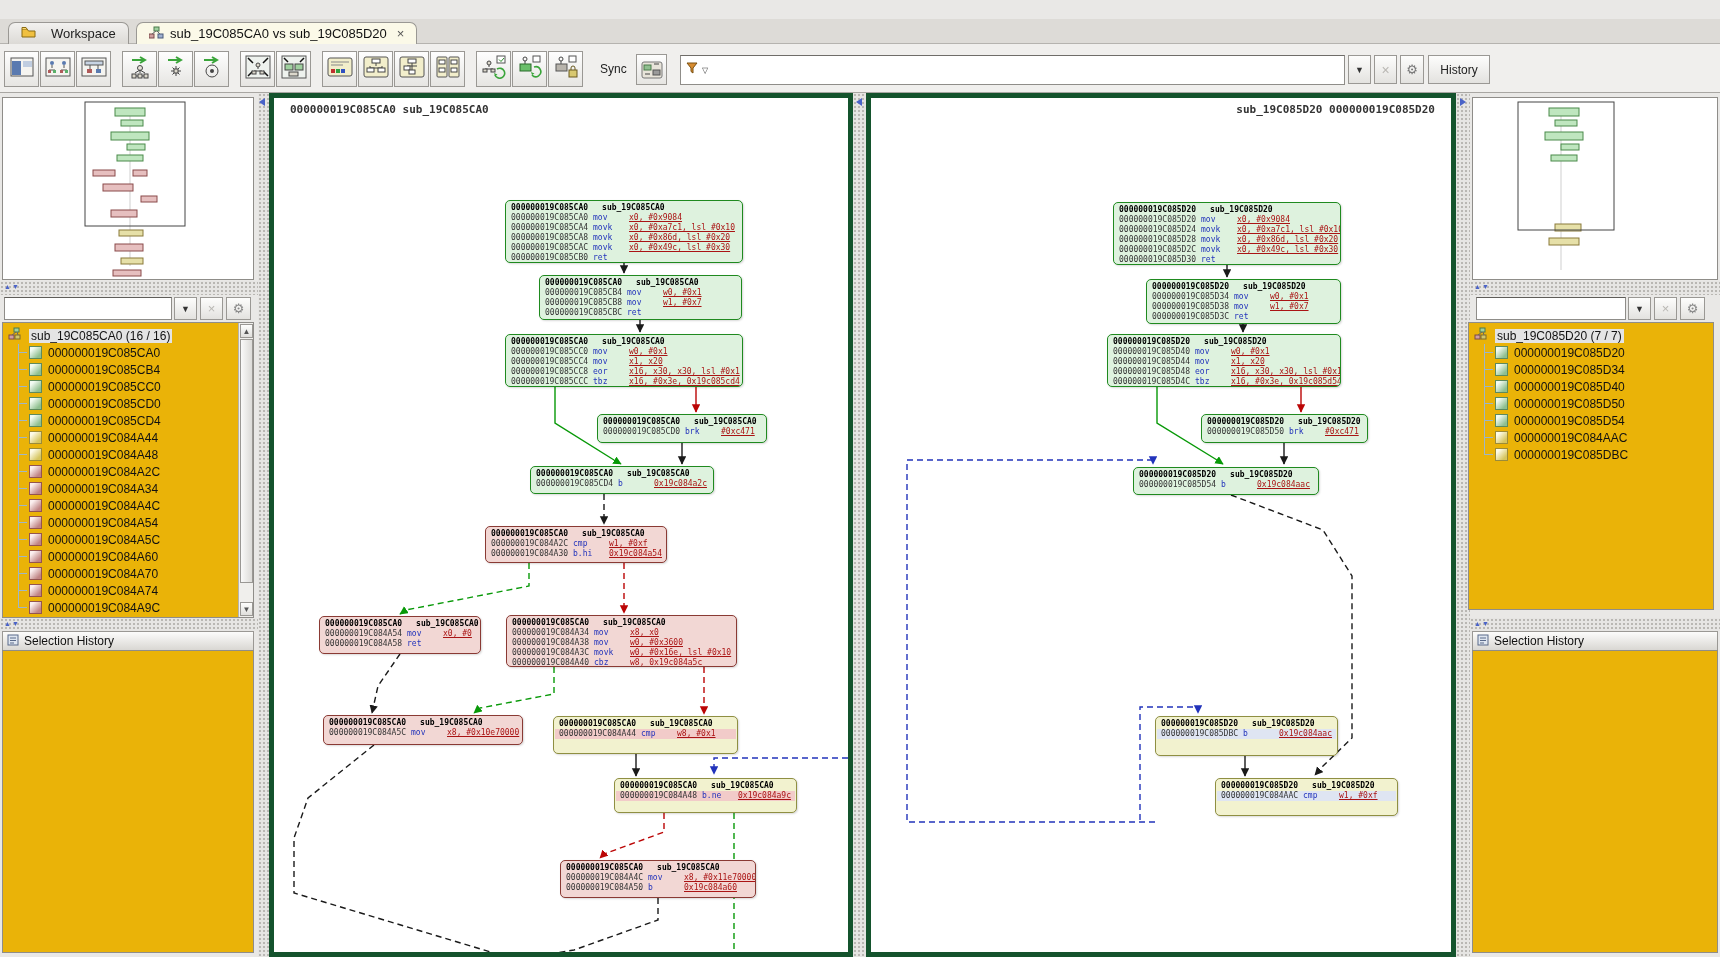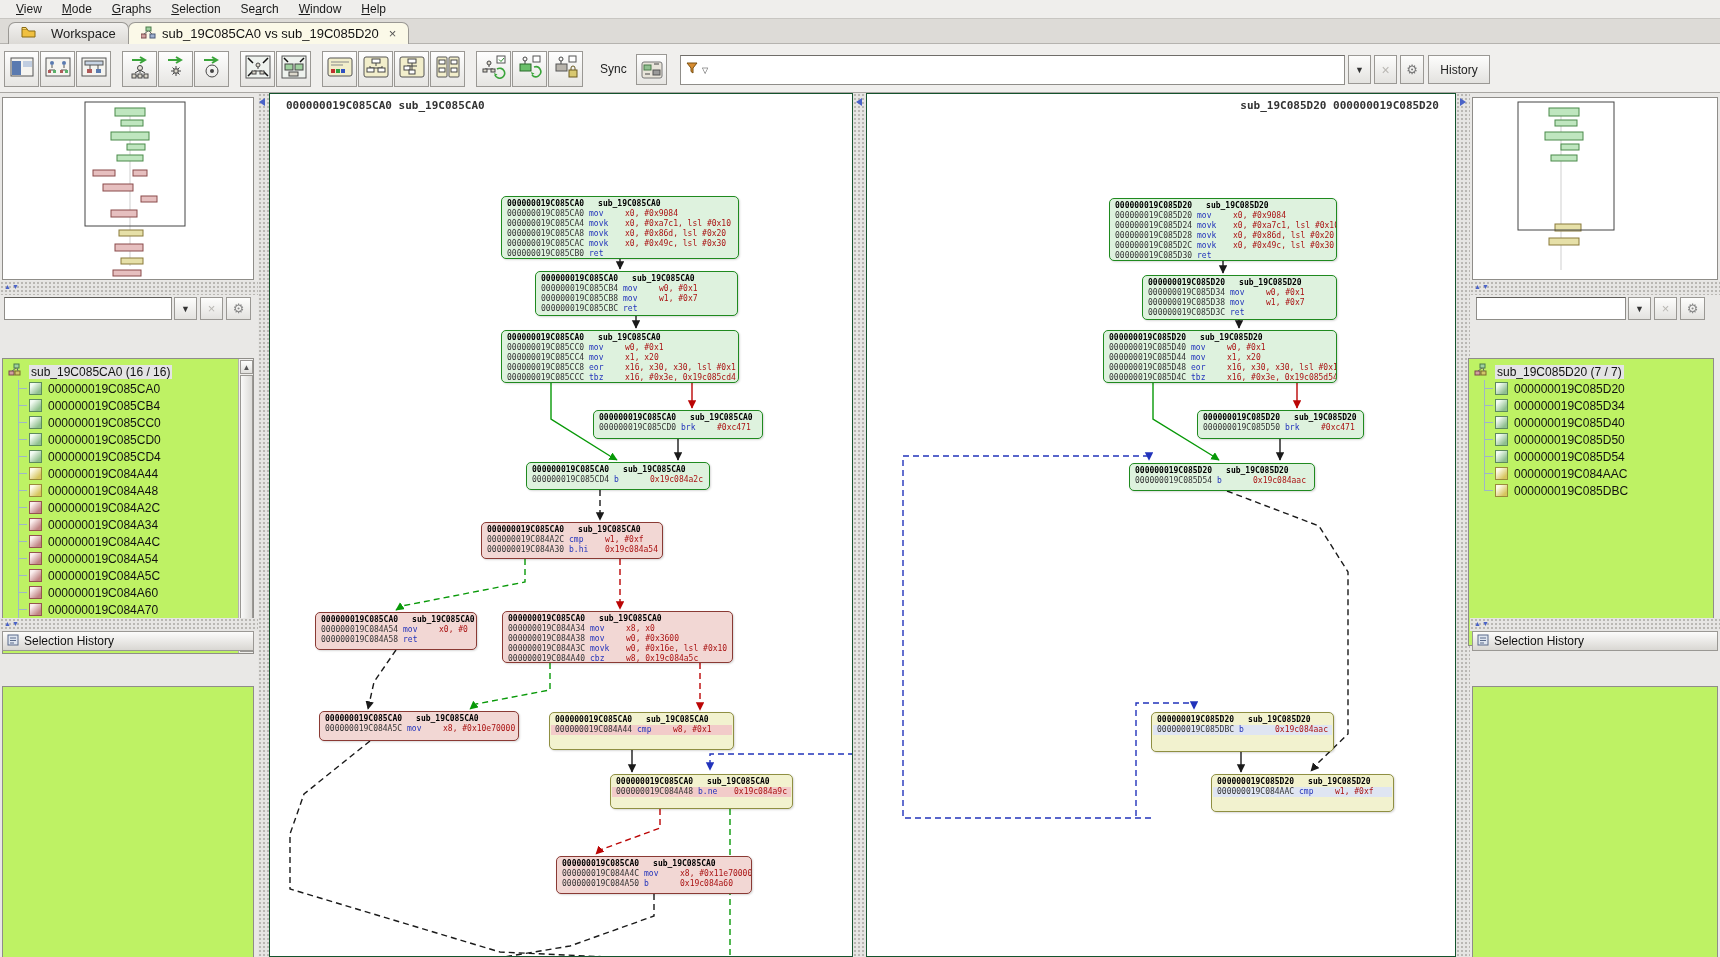--- a/index.html
+++ b/index.html
@@ -8,38 +8,38 @@
 
   
   #menubar { position:absolute; left:0; top:0; width:1720px; height:19px; background:#efeeec; border-bottom:1px solid #c8c6c2; display:flex; align-items:center; padding-left:6px; gap:0; }
   .menu-item { font-size:12px; color:#1a1a1a; padding:1px 10px; cursor:default; }
   .menu-item u { text-decoration:underline; }
 
   
   #tabbar { position:absolute; left:0; top:19px; width:1720px; height:25px; background:#dddbd7; border-bottom:1px solid #b5b3af; }
   .tab { position:absolute; top:3px; height:22px; display:flex; align-items:center; gap:6px; font-size:13px; border:1px solid #9a9894; border-bottom:none; border-radius:7px 7px 0 0; padding:0 12px; }
   #tab-workspace { left:8px; background:linear-gradient(#f2f1ef,#dcdad6); color:#222;gap:15px; }
-  #tab-diff { left:128px; background:#fbf9e8; color:#111; }
+  #tab-diff { left:136px; background:#fbf9e8; color:#111; }
   .tab-close { font-size:13px; color:#555; margin-left:4px; }
 
   
   #toolbar { position:absolute; left:0; top:44px; width:1720px; height:49px; background:#f0efed; border-bottom:1px solid #a8a6a2; }
   .tbtn { position:absolute; top:7px; width:35px; height:36px; border:1px solid #9a9894; background:linear-gradient(#fefefe,#e6e5e2); display:flex; align-items:center; justify-content:center; }
   .tsmall { position:absolute; top:11px; height:29px; border:1px solid #9a9894; background:linear-gradient(#fdfdfc,#e3e2df); display:flex; align-items:center; justify-content:center; font-size:11px; color:#444; }
   #sync-label { position:absolute; left:600px; top:18px; font-size:12px; color:#222; }
   #main-filter { position:absolute; left:680px; top:11px; width:665px; height:30px; background:#fff; border:1px solid #8f8d89; border-top-color:#6f6d69; display:flex; align-items:center; padding-left:4px; gap:3px; }
   #results-btn { left:1428px; width:62px; font-size:12px; color:#222; }
 
   
   .dots { background-color:#e6e5e3; background-image:radial-gradient(#b9b7b3 0.8px, transparent 0.9px); background-size:4px 4px; }
   .vsplit { position:absolute; top:93px; height:864px; }
   .split-arrow { position:absolute; width:0; height:0; }
 
   
-  .panelbox { position:absolute; background:#bef264; border:1px solid #8f8d89;margin-top:36px; }
+  .panelbox { position:absolute; background:#eab308; border:1px solid #8f8d89; }
   .selhist { position:absolute; height:20px; background:linear-gradient(#fcfcfb,#d9d7d3); border:1px solid #9a9894; display:flex; align-items:center; gap:5px; padding-left:4px; font-size:12px; color:#111; }
   .filter-input { position:absolute; height:23px; background:#fff; border:1px solid #8f8d89; border-top-color:#5f5d59; }
   .mini-btn { position:absolute; height:23px; border:1px solid #9a9894; background:linear-gradient(#fdfdfc,#e3e2df); display:flex; align-items:center; justify-content:center; font-size:11px; color:#777; }
 
   
   .tree { position:absolute; font-size:12px; color:#111; }
   .tree-root { display:flex; align-items:center; gap:5px; height:17px; padding-left:3px; }
   .tree-root .lbl { background:#e4e4e4; padding:0 2px; }
   .tree-rows { position:relative; }
   .tree-vline { position:absolute; left:13px; top:0; width:1px; background:#9fb6c8; }
@@ -49,59 +49,50 @@
   .sq.g { background:linear-gradient(135deg,#f2fbf2 20%,#8fbf8f 80%); border-color:#5d8a5d; }
   .sq.y { background:linear-gradient(135deg,#fdfbe8 20%,#d6c55e 80%); border-color:#9a8b3a; }
   .sq.r { background:linear-gradient(135deg,#fbefef 20%,#c08484 80%); border-color:#94544f; }
 
   
   .sb { position:absolute; width:15px; background:#f0efec; border-left:1px solid #b5b3af; }
   .sb .arr { position:absolute; left:1px; width:13px; height:14px; border:1px solid #9a9894; background:linear-gradient(#fdfdfc,#e0dfdc); font-size:8px; color:#555; text-align:center; line-height:13px; }
   .sb .thumb { position:absolute; left:1px; width:13px; border:1px solid #9a9894; background:linear-gradient(90deg,#fafaf9,#dcdbd8); }
 
   
-  .graph-panel { position:absolute; top:93px; height:864px; background:#fff; border:1px solid #14532d; overflow:hidden; }
+  .graph-panel { position:absolute; top:93px; height:864px; background:#fff; border:5px solid #14532d; overflow:hidden; }
   .graph-header { position:absolute; top:5px; font-family:"DejaVu Sans Mono", monospace; font-size:11px; font-weight:bold; color:#333; }
   .big-label { position:absolute; top:20px; font-size:40px; font-weight:bold; letter-spacing:1px; }
   .gsvg { position:absolute; left:0; top:0; }
 
   .gnode { position:absolute; border-radius:5px; font-family:"DejaVu Sans Mono", monospace; font-size:8px; line-height:10px; padding:2px 5px; white-space:nowrap; overflow:hidden; box-shadow:1px 1px 2px rgba(0,0,0,0.15); }
   .gnode.green  { background:#def2de; border:1.5px solid #1f8a1f; }
   .gnode.pink   { background:#f2d7d4; border:1.5px solid #8a3a34; }
   .gnode.yellow { background:#f2f2cf; border:1.5px solid #8f8f42; }
   .ghead { font-weight:bold; color:#000; }
   .ghead .gf { margin-left:14px; }
   .grow { display:flex; }
   .grow.hl-pink { background:#f2cbc9; margin:0 -4px; padding:0 4px; }
   .grow.hl-blue { background:#dfe5f2; margin:0 -4px; padding:0 4px; }
   .ga { color:#333; width:82px; flex:0 0 82px; }
   .gm { color:#2233bb; width:36px; flex:0 0 36px; }
-  .go { color:#aa1414; }
+  .go { color:#aa1414;text-decoration:underline; }
 
   
   .minimap { position:absolute; background:#fff; border:1px solid #8f8d89; }
 
   .tri-blue-l { border-top:4px solid transparent; border-bottom:4px solid transparent; border-right:6px solid #4a63c8; }
   .tri-blue-r { border-top:4px solid transparent; border-bottom:4px solid transparent; border-left:6px solid #4a63c8; }
   .updn { position:absolute; font-size:7px; color:#4a63c8; letter-spacing:1px; }
 </style>
 </head>
 <body>
 
 <div id="app">
 
-  <div id="menubar">
-      <span class="menu-item"><u>V</u>iew</span>
-      <span class="menu-item"><u>M</u>ode</span>
-      <span class="menu-item"><u>G</u>raphs</span>
-      <span class="menu-item"><u>S</u>election</span>
-      <span class="menu-item">Se<u>a</u>rch</span>
-      <span class="menu-item"><u>W</u>indow</span>
-      <span class="menu-item"><u>H</u>elp</span>
-    </div>
 
   <div id="tabbar">
     <div class="tab" id="tab-workspace">
       <span>
         <svg width="15" height="12">
             <path d="M1 3 h5 l1.5 2 h6.5 v6 h-13 z" fill="#f0c040" stroke="#8a6a10"></path>
             <path d="M1 3 v-1.5 h4 l1 1.5" fill="#f7d878" stroke="#8a6a10"></path>
           </svg>
       </span>
       <span>Workspace</span>

